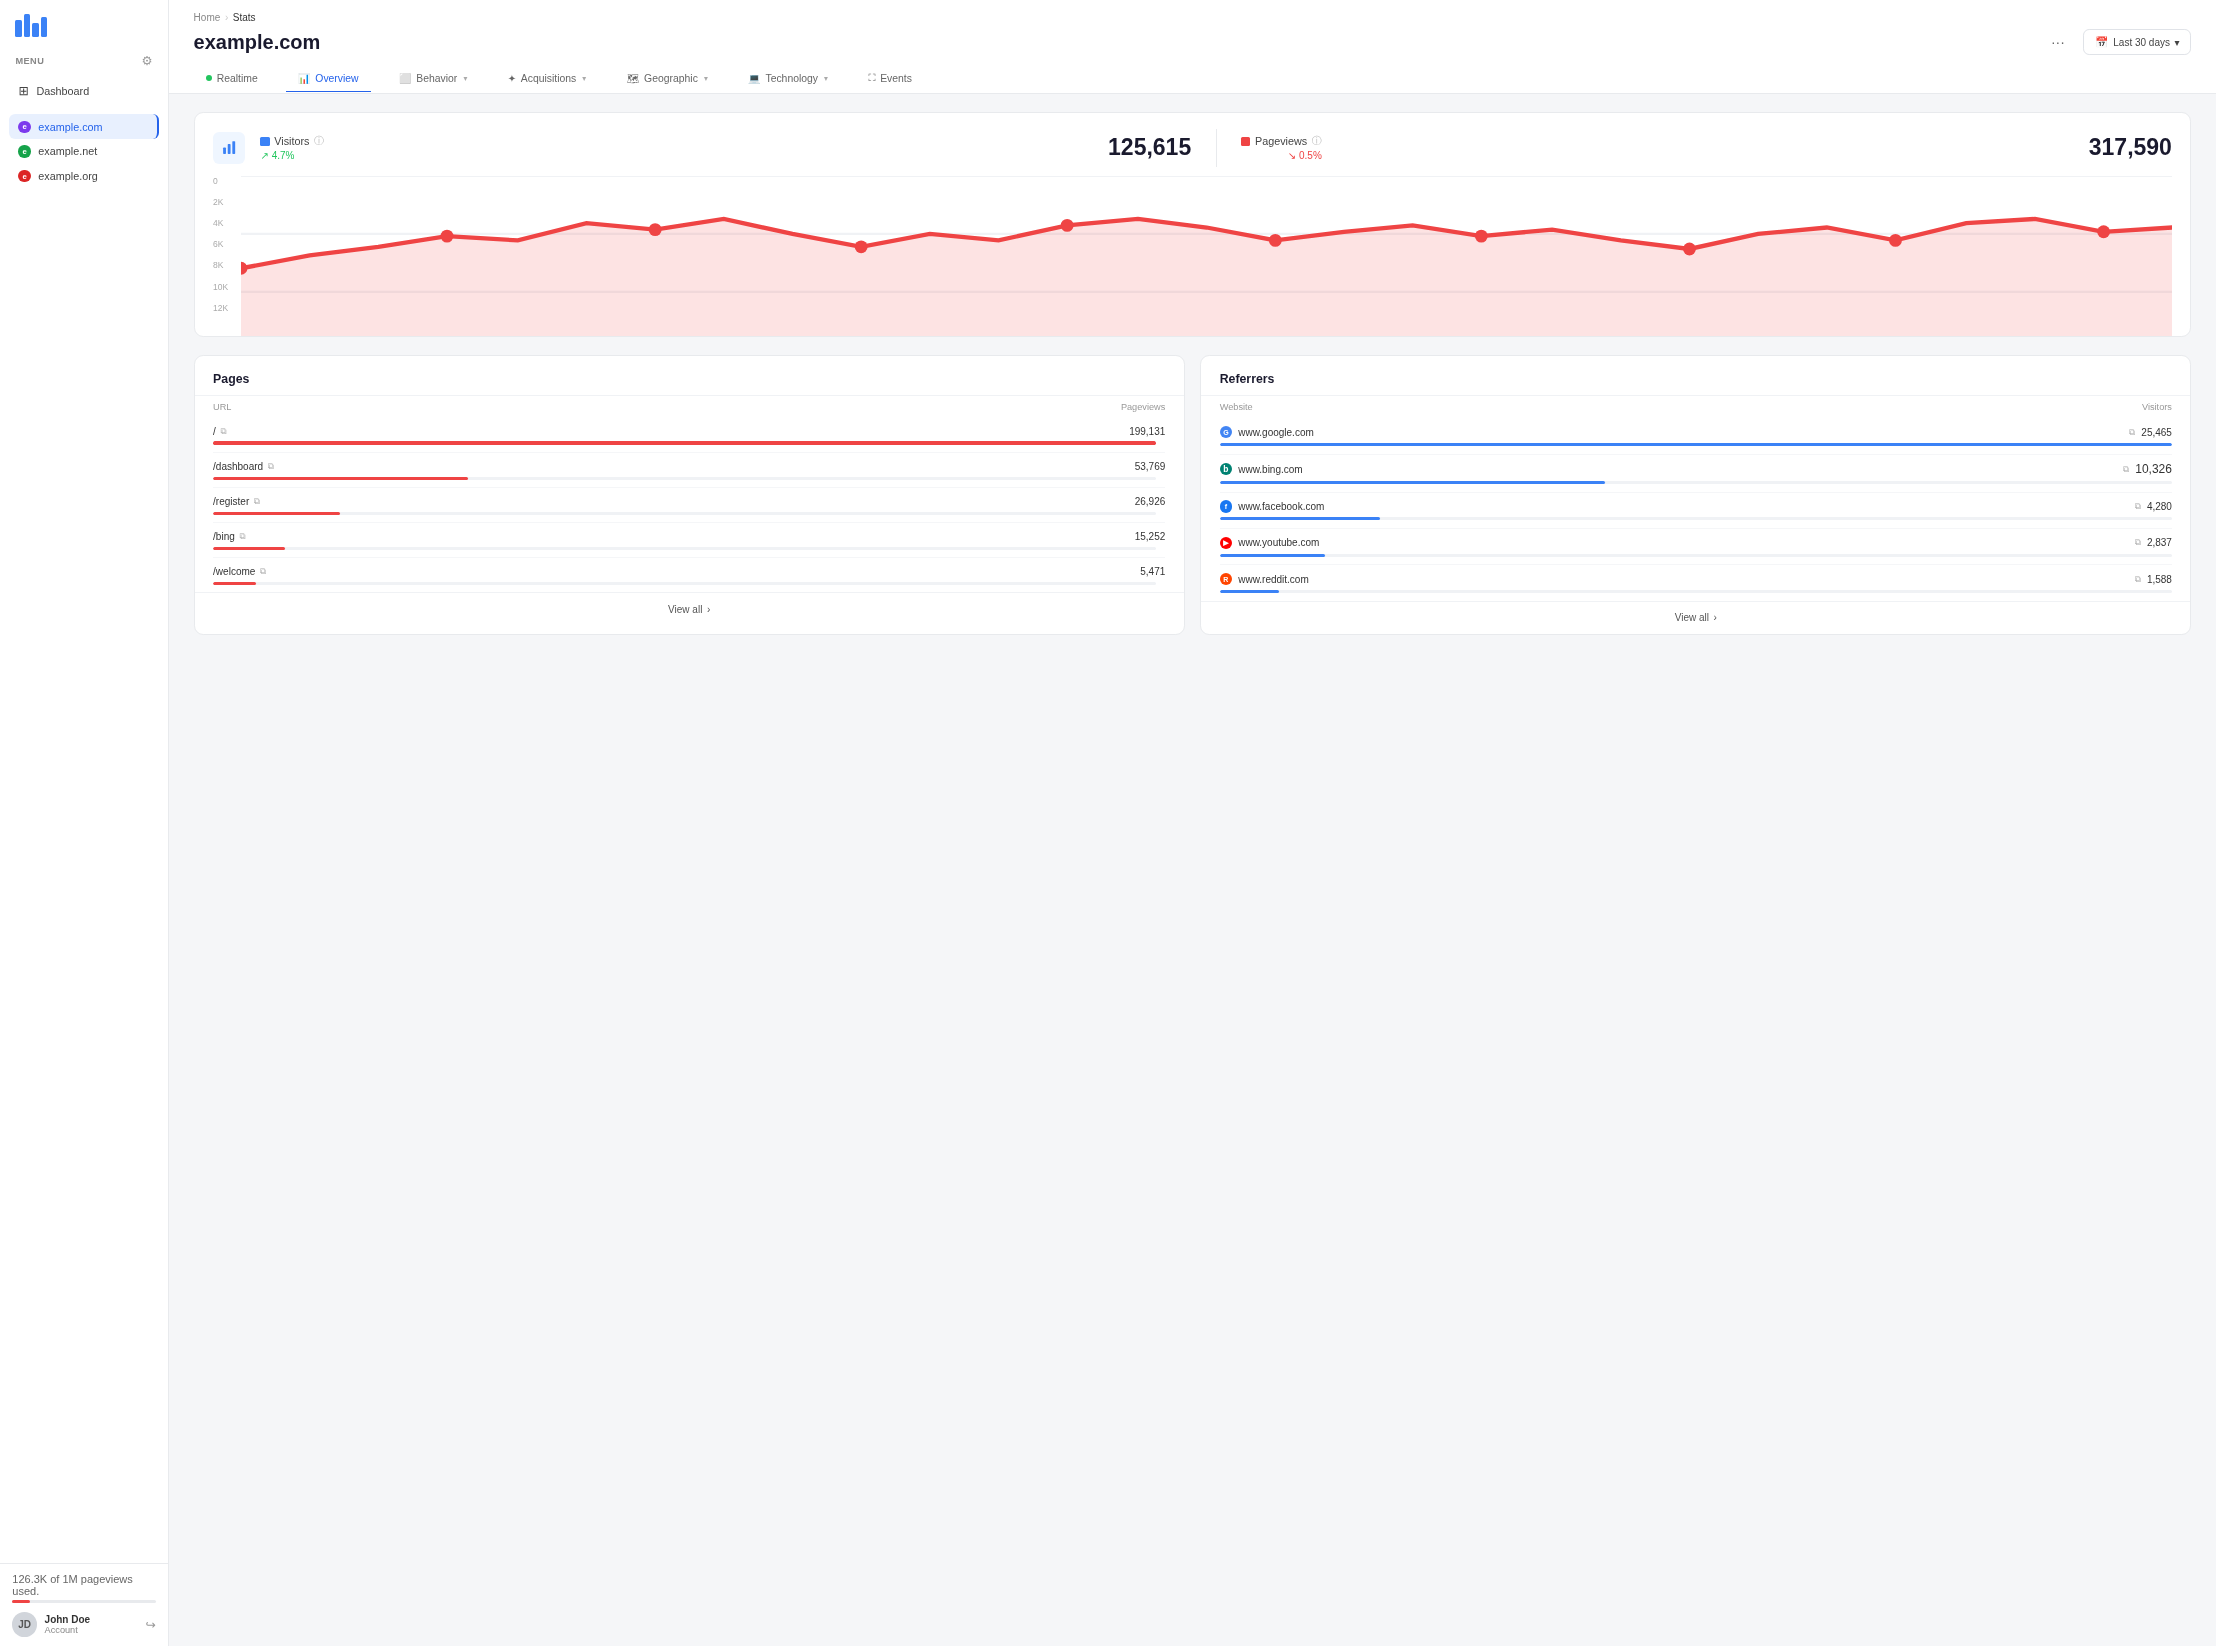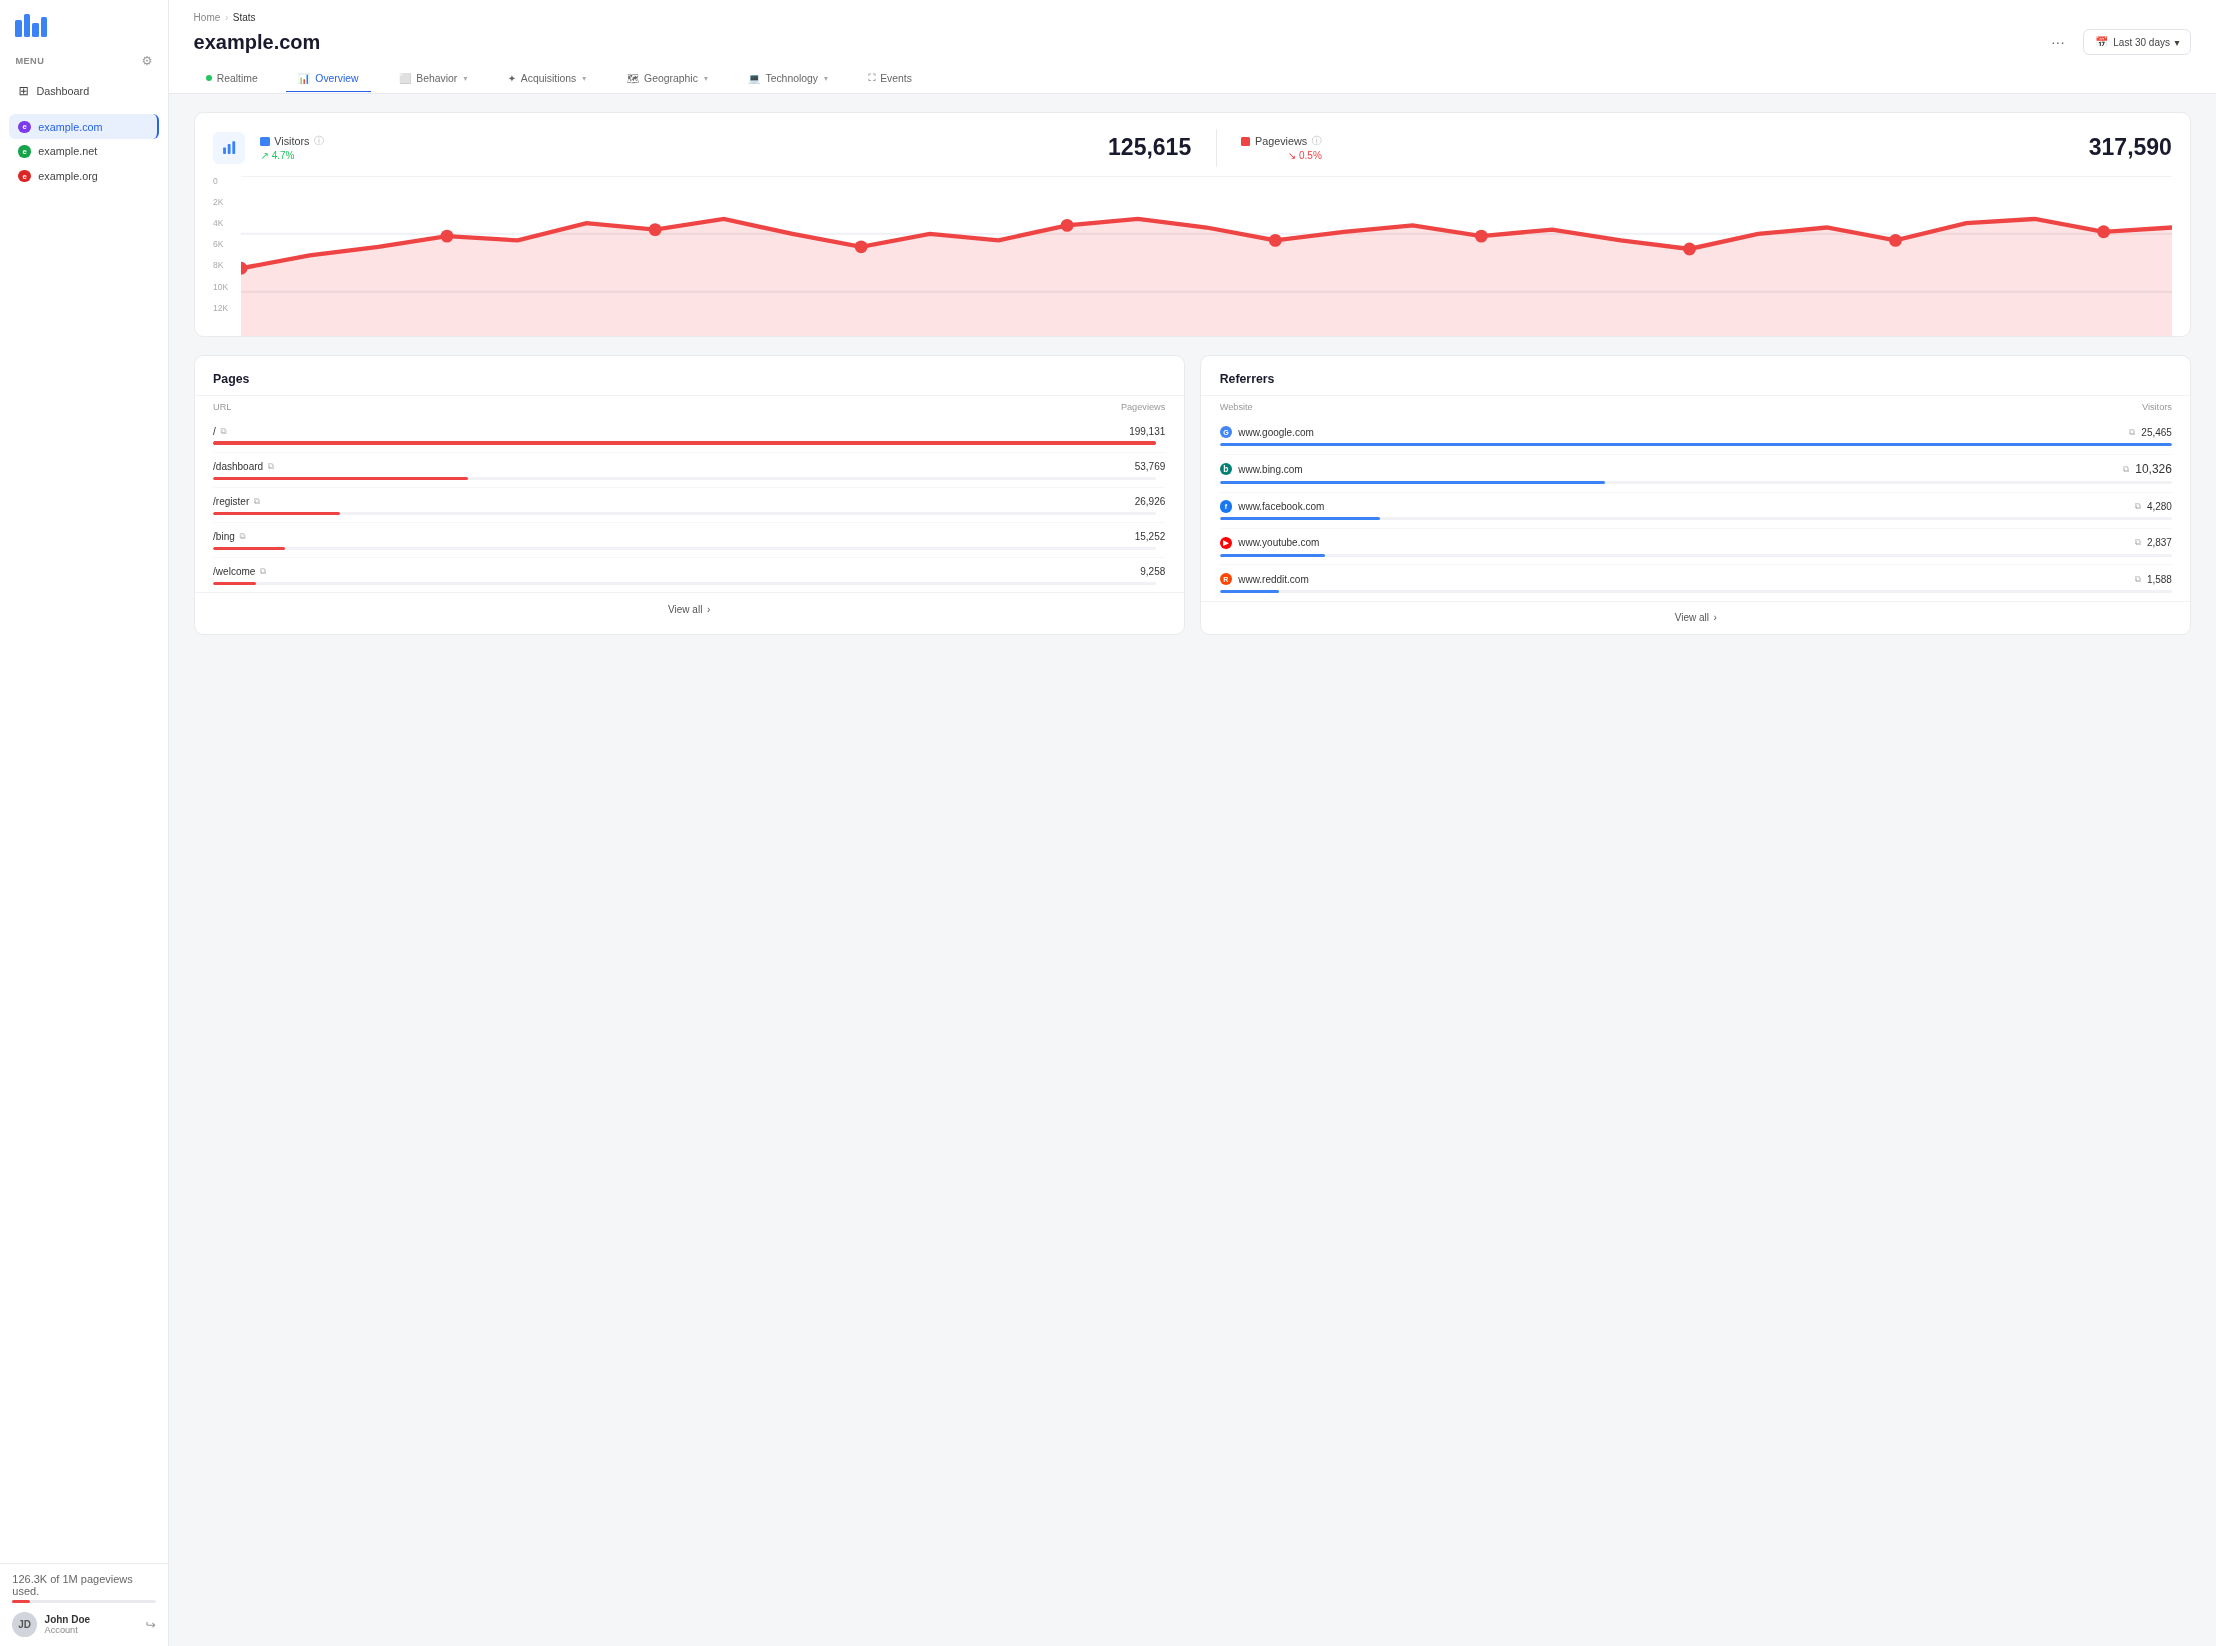--- a/index.html
+++ b/index.html
@@ -408,21 +408,21 @@
             <div class="row-bar-wrap">
               <div class="row-bar" style="width:7.6%"></div>
             </div>
           </div>
 
           <div class="panel-row">
             <div class="row-url">
               <span>/welcome</span>
               <span class="ext-link-icon">⧉</span>
               <span style="flex:1"></span>
-              <span>9,258</span>
+              <span>5,471</span>
             </div>
             <div class="row-bar-wrap">
               <div class="row-bar" style="width:4.6%"></div>
             </div>
           </div>
         </div>
         <div class="panel-footer">
           <button class="view-all-btn">
             <span>View all</span>
             <span>›</span>

